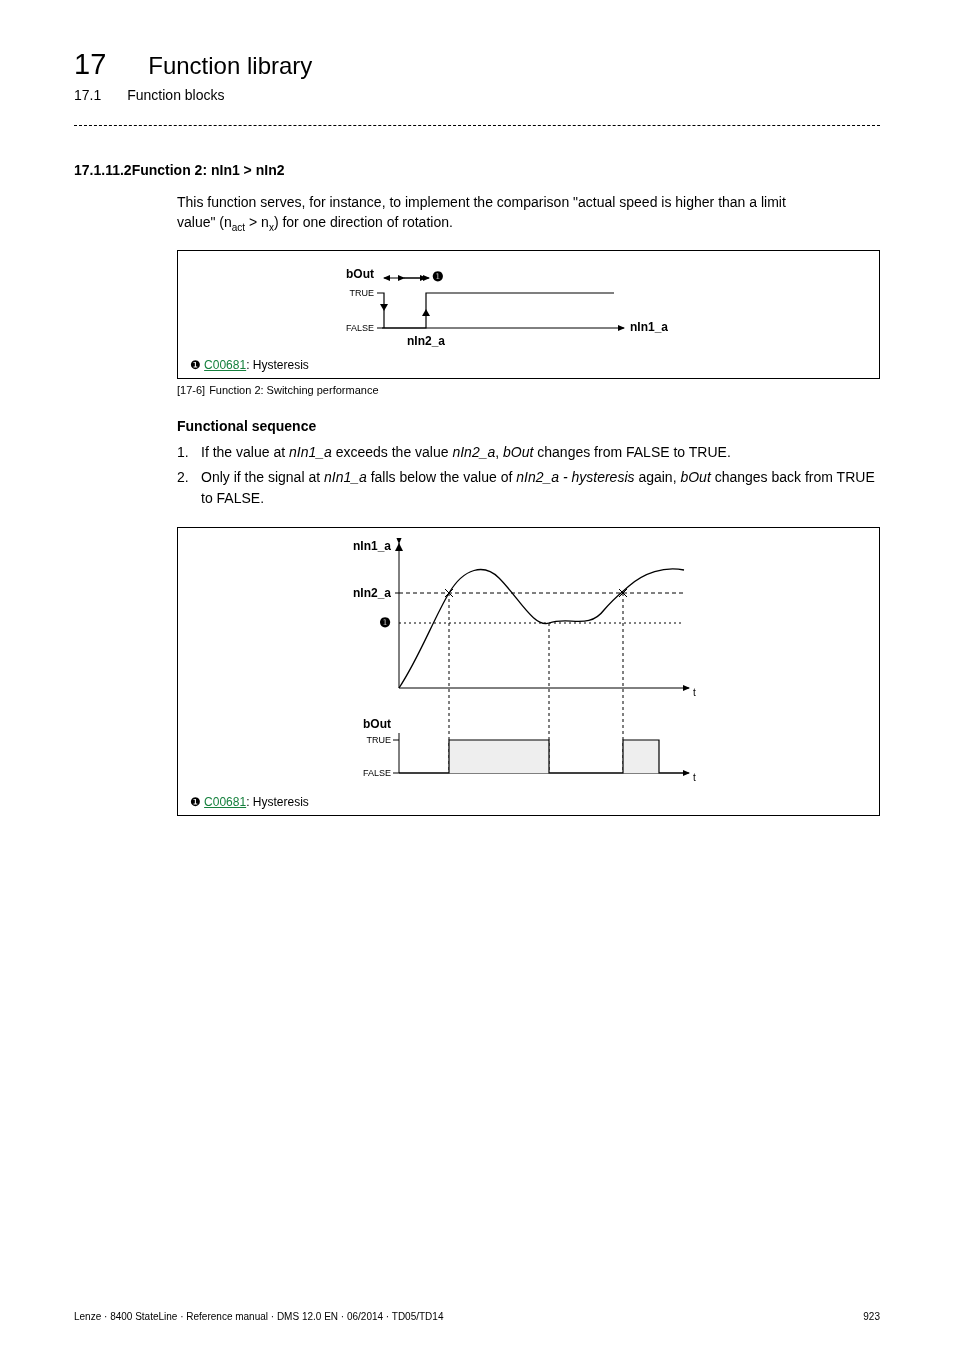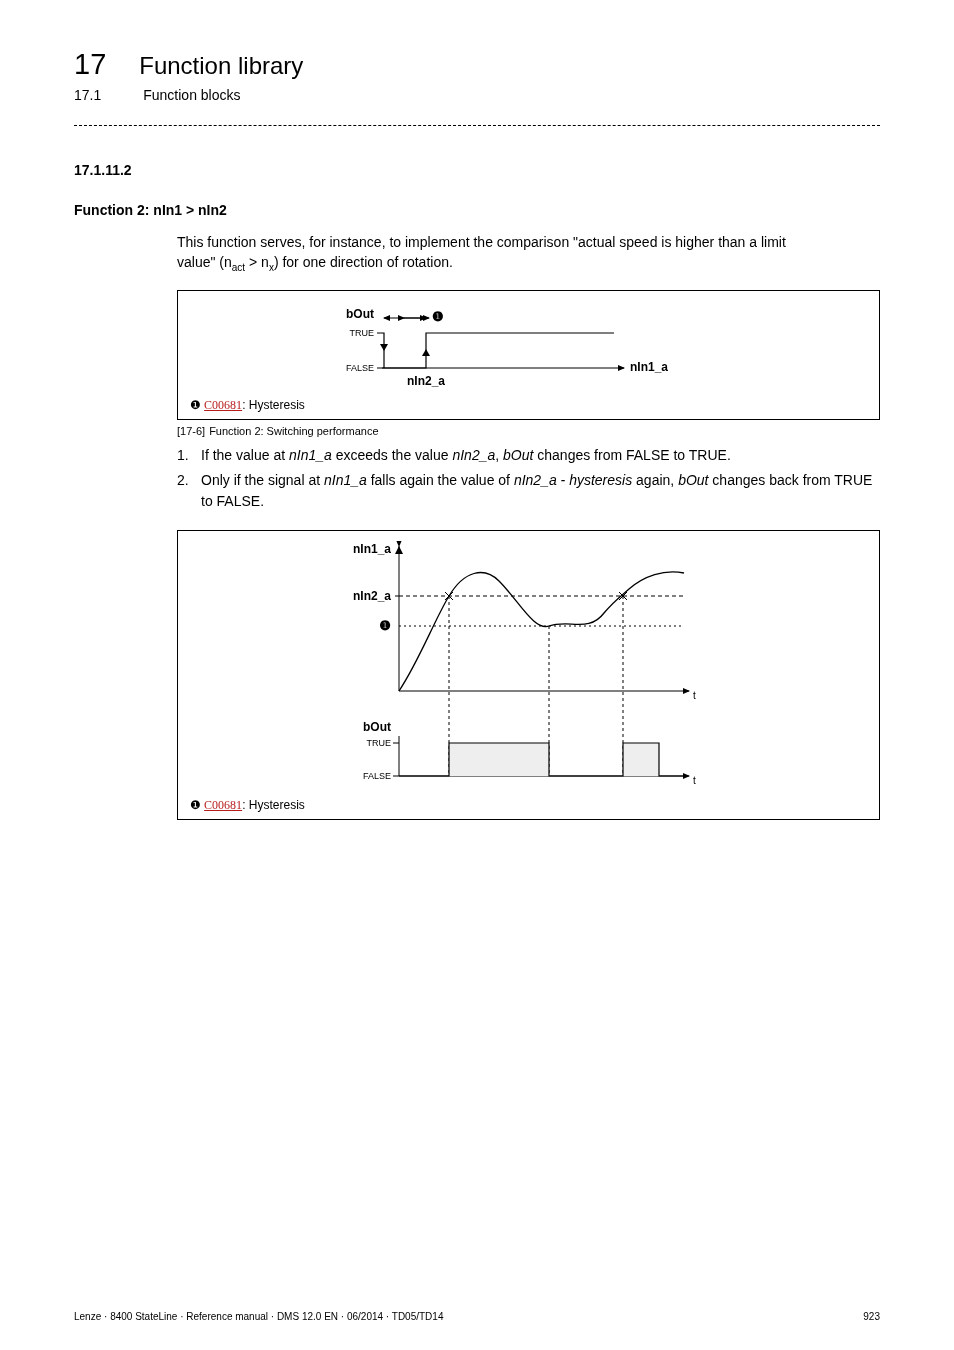--- a/index.html
+++ b/index.html
@@ -1,40 +1,40 @@
 <!DOCTYPE html>
 <html><head>
 <meta charset="utf-8">
 <style>
   * { box-sizing: border-box; margin: 0; padding: 0; }
   html, body { width: 954px; height: 1350px; background: #fff; font-family: "Segoe UI", Arial, sans-serif; color: #000; }
   .page { position: relative; width: 954px; height: 1350px; padding: 48px 74px 0 74px; }
 
-  .chapter-line { display: flex; align-items: baseline; gap: 33px; }
+  .chapter-line { display: flex; align-items: baseline; gap: 42px; }
   .chnum { font-size: 29px; font-weight: 400; }
   .chtitle { font-size: 24px; font-weight: 400; }
 
-  .section-line { display: flex; align-items: baseline; gap: 42px; margin-top: 6px; }
+  .section-line { display: flex; align-items: baseline; gap: 26px; margin-top: 6px; }
   .secnum { font-size: 14px; }
   .sectitle { font-size: 14px; text-align: center; }
 
   .hr-dashed { margin-top: 22px; border: none; border-top: 1.5px dashed #000; width: 100%; }
 
-  .sub-line { display: flex; align-items: baseline; gap: 24px; margin-top: 36px; flex-direction: column; }
+  .sub-line { display: flex; align-items: baseline; margin-top: 36px; }
   .subnum { font-size: 14px; font-weight: 700; }
   .subtitle { font-size: 14px; font-weight: 700; }
 
   .body-block { margin-left: 103px; margin-top: 14px; font-size: 14px; line-height: 1.45; }
   .body-block sub { font-size: 10px; }
 
   .fig-frame { margin-left: 103px; margin-top: 14px; border: 1px solid #000; padding: 10px 12px 6px 12px; position: relative; }
   .fig-svg-wrap { width: 100%; display: flex; justify-content: center; }
   .fig-legend { font-size: 12px; margin-top: 2px; }
   .fig-legend .circ { font-size: 12px; }
-  .fig-legend a { color: #b91c1c; text-decoration: underline; font-family: Liberation Serif, serif; }
+  .fig-legend a { color: #15803d; text-decoration: underline; }
   .caption-row { display: flex; gap: 4px; margin-left: 103px; margin-top: 5px; font-size: 11px; }
 
   .func-seq-h { margin-left: 103px; margin-top: 22px; font-size: 14px; font-weight: 700; }
   .ol-block { margin-left: 103px; margin-top: 8px; font-size: 14px; line-height: 1.5; }
   .ol-block .row { display: flex; gap: 8px; margin-bottom: 4px; }
   .ol-block .num { min-width: 16px; }
   .ol-block em { font-style: italic; }
 
   .footer { position: absolute; left: 74px; bottom: 28px; right: 74px; display: flex; justify-content: space-between; font-size: 10px; }
 
@@ -104,32 +104,33 @@
     <div class="fig-legend">
       <span class="circ">❶</span>
       <a href="#">C00681</a><span>: Hysteresis</span>
     </div>
   </div>
   <div class="caption-row">
     <span>[17-6]</span>
     <span>Function 2: Switching performance</span>
   </div>
 
+  <div class="func-seq-h">Functional sequence</div>
 
   <div class="ol-block">
     <div class="row">
       <span class="num">1.</span>
       <span>
         <span>If the value at </span><em>nIn1_a</em><span> exceeds the value </span><em>nIn2_a</em><span>, </span><em>bOut</em><span> changes from FALSE to TRUE.</span>
       </span>
     </div>
     <div class="row">
       <span class="num">2.</span>
       <span>
-        <span>Only if the signal at </span><em>nIn1_a</em><span> falls again the value of </span><em>nIn2_a - hysteresis</em><span> again, </span><em>bOut</em><span> changes back from TRUE to FALSE.</span>
+        <span>Only if the signal at </span><em>nIn1_a</em><span> falls below the value of </span><em>nIn2_a - hysteresis</em><span> again, </span><em>bOut</em><span> changes back from TRUE to FALSE.</span>
       </span>
     </div>
   </div>
 
   <div class="fig-frame" style="margin-top:18px;">
     <div class="fig-svg-wrap">
       <svg width="480" height="255" viewBox="0 0 480 255">
         <defs>
           <marker id="arr2" markerWidth="7" markerHeight="7" refX="6" refY="3" orient="auto">
             <path d="M0,0 L7,3 L0,6 Z" fill="#000"></path>

